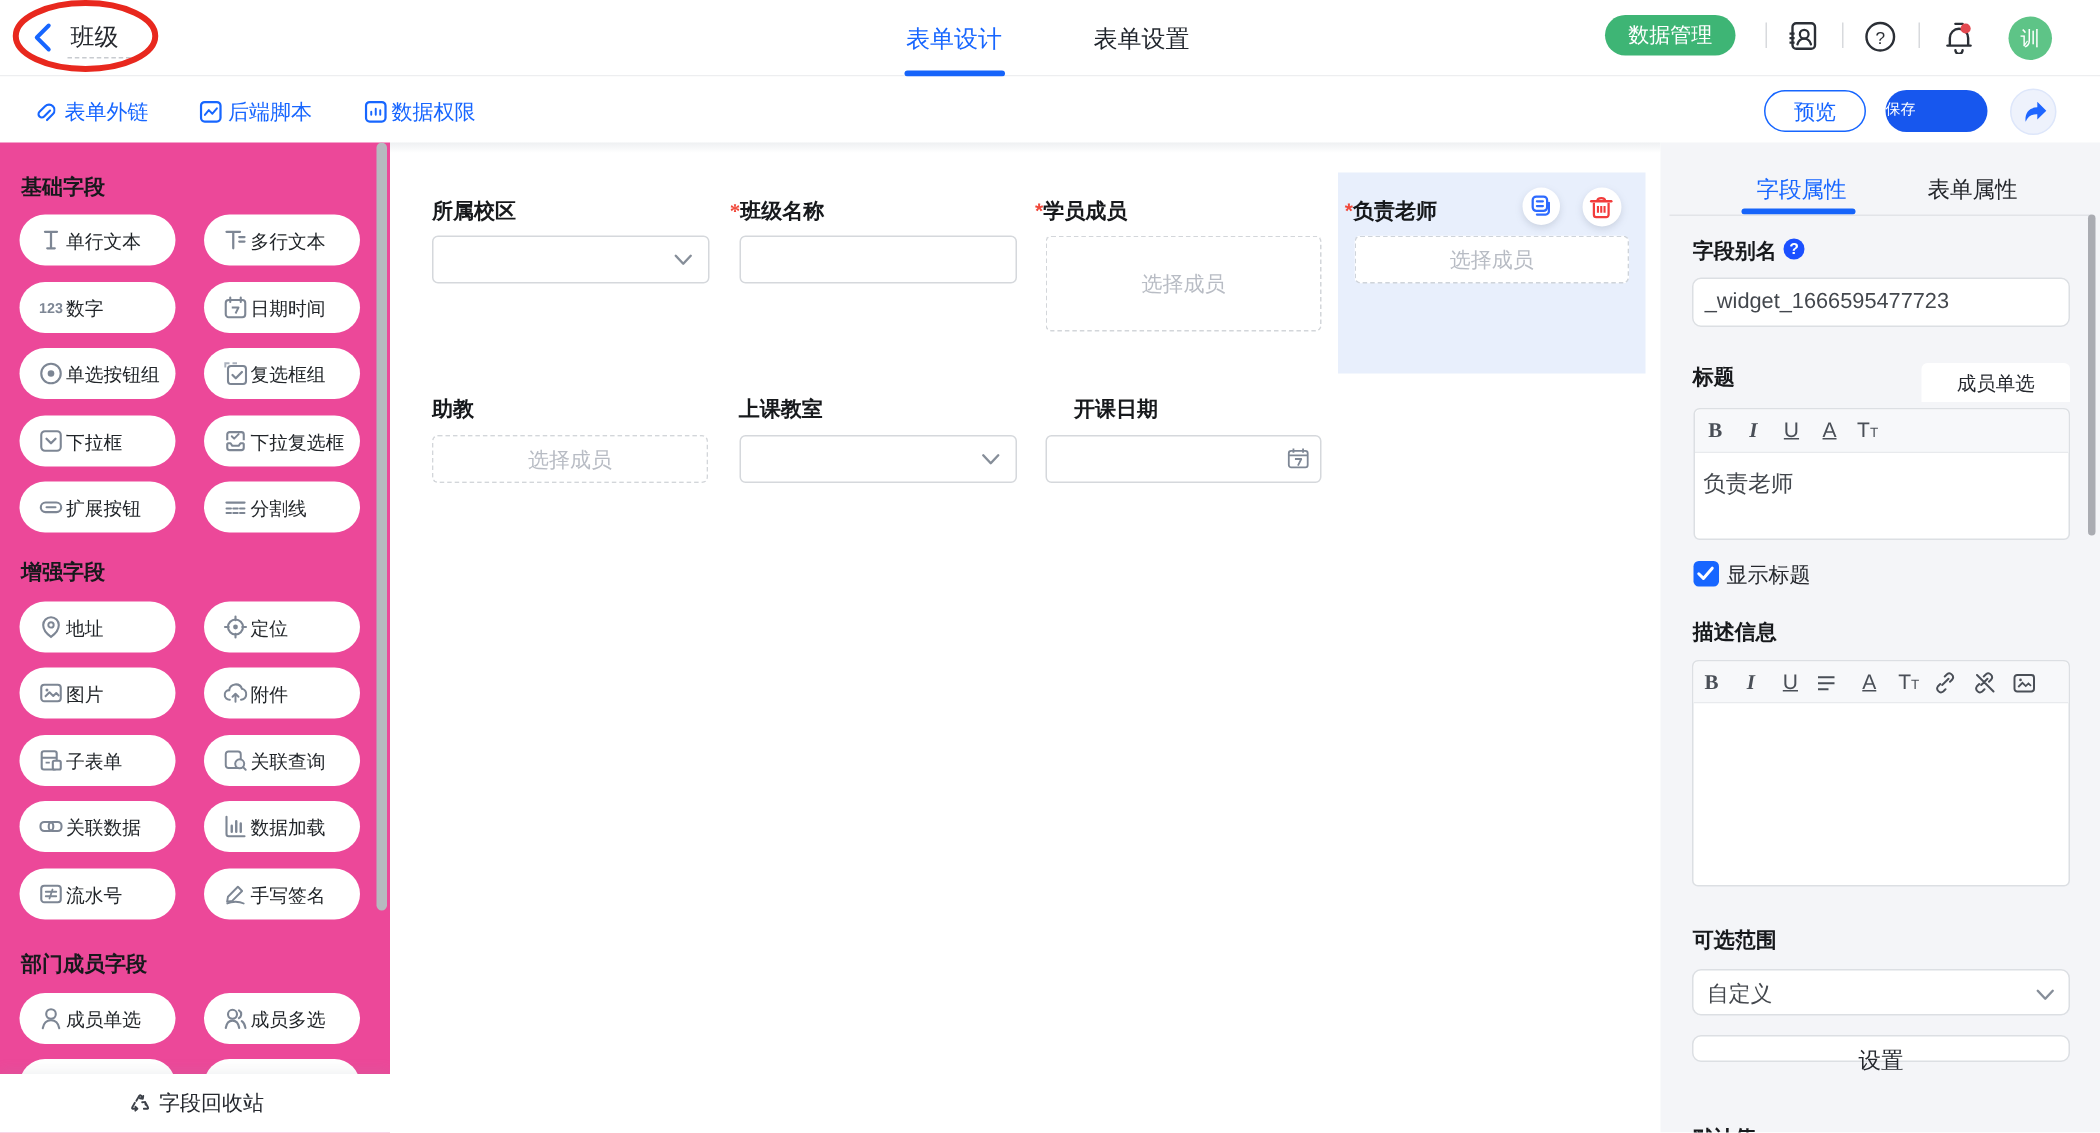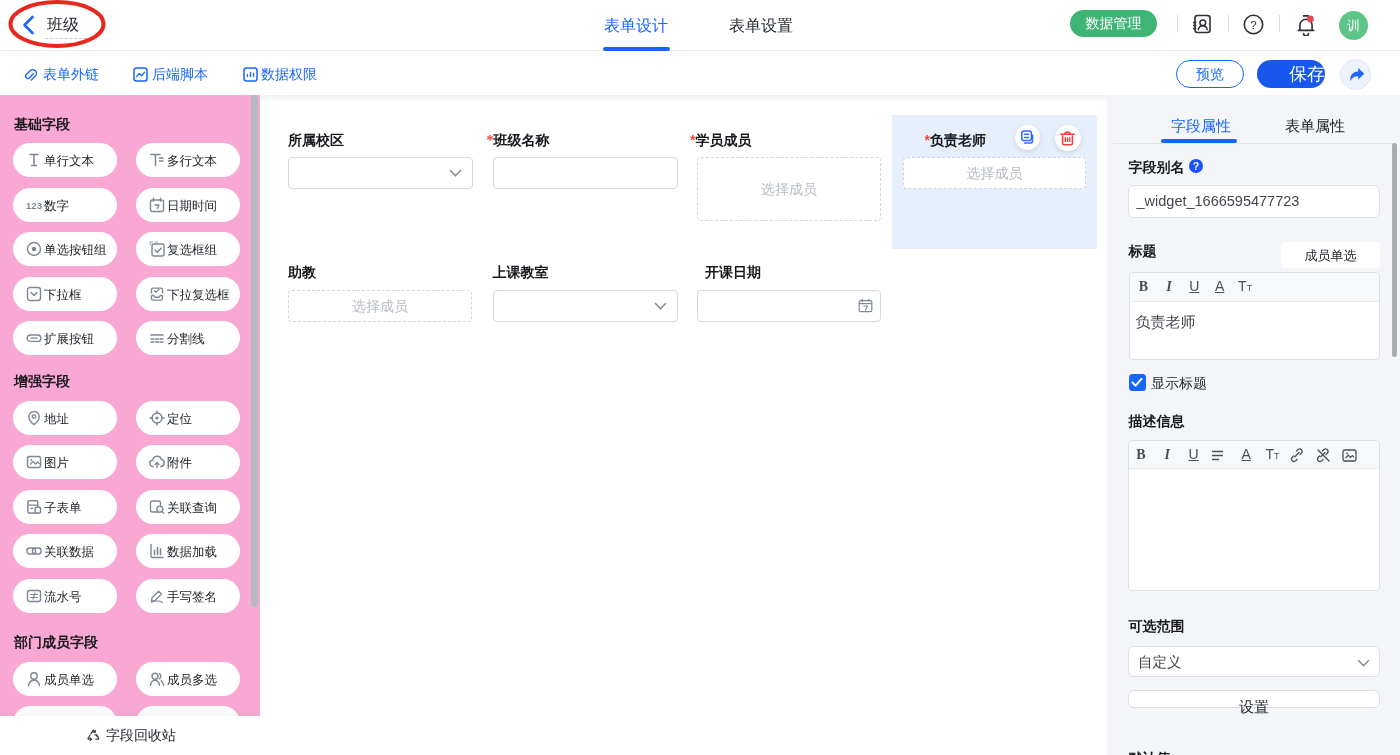--- a/index.html
+++ b/index.html
@@ -72,29 +72,29 @@
   </svg>
   <div class="abs blue" style="left:152px;top:15px;font-size:14px;">后端脚本</div>
 
   <svg class="abs" style="left:243px;top:16px;" width="15" height="15" viewBox="0 0 15 15">
     <rect x="1" y="1" width="13" height="13" rx="2.5" fill="none" stroke="#1766ff" stroke-width="1.5"></rect>
     <path d="M4.5 9.5 v-2 M7.5 9.5 v-4 M10.5 9.5 v-3" fill="none" stroke="#1766ff" stroke-width="1.3" stroke-linecap="round"></path>
   </svg>
   <div class="abs blue" style="left:261px;top:15px;font-size:14px;">数据权限</div>
 
   <div class="abs" style="left:1176px;top:9px;width:68px;height:28px;border:1px solid #1766ff;border-radius:14px;color:#1766ff;font-size:14px;text-align:center;line-height:26px;background:#fff;">预览</div>
-  <div class="abs" style="left:1257px;top:9px;width:68px;height:28px;background:#1757ee;border-radius:14px;color:#fff;font-size:18px;text-align:right;line-height:28px;">保存</div>
+  <div class="abs" style="left:1257px;top:9px;width:68px;height:28px;background:#1757ee;border-radius:14px;color:#fff;font-size:10px;text-align:left;line-height:28px;">保存</div>
   <div class="abs" style="left:1340px;top:8px;width:31px;height:31px;background:#eef2fc;border:1px solid #dde6fa;border-radius:50%;">
     <svg style="margin:7px 0 0 6.5px;" width="17" height="16" viewBox="0 0 17 16">
       <path d="M10.2 0.9 L16.2 6.8 L10.2 12.6 V9.2 C6.2 9.0 3.9 10.7 2.4 14.2 C1.7 8.5 4.5 4.7 10.2 4.5 Z" fill="#1f66ff"></path>
     </svg>
   </div>
 </div>
 
-<div class="abs" id="sidebar" style="left:0;top:95px;width:260px;height:660px;background:#f9a8d4;overflow:hidden;">
+<div class="abs" id="sidebar" style="left:0;top:95px;width:260px;height:660px;background:#ec4899;overflow:hidden;">
   <div id="pills">
       <div class="abs" style="left:14px;top:21px;font-size:14px;font-weight:bold;color:#17191c;">基础字段</div>
       <div class="abs" style="left:14px;top:278px;font-size:14px;font-weight:bold;color:#17191c;">增强字段</div>
       <div class="abs" style="left:14px;top:538.5px;font-size:14px;font-weight:bold;color:#17191c;">部门成员字段</div>
       <div class="abs" style="left:12.5px;top:48px;width:104px;height:34px;background:#fff;border-radius:17px;">
         <svg style="position:absolute;left:13px;top:9px;" width="16" height="16" viewBox="0 0 16 16">
           <path d="M4 2.5 h8 M8 2.5 v11 M5.5 13.5 h5" stroke="#7d8694" stroke-width="1.5" fill="none" stroke-linecap="round"></path>
         </svg>
         <div style="position:absolute;left:31.5px;top:10px;font-size:12.5px;color:#212529;white-space:nowrap;">单行文本</div>
       </div>
@@ -271,21 +271,21 @@
 </div>
 
 <div class="abs" id="canvas" style="left:260px;top:95px;width:847px;height:660px;background:#fff;">
   <div class="abs" style="left:0;top:0;width:847px;height:7px;background:linear-gradient(#eef0f2,#fff);"></div>
 
   <div class="abs" style="left:631.5px;top:20px;width:205px;height:134px;background:#e8effc;"></div>
 
   <div class="abs lbl" style="left:28px;top:37px;">所属校区</div>
   <div class="abs lbl" style="left:226.5px;top:37px;font-family:Liberation Serif, serif;"><span class="ast">*</span>班级名称</div>
   <div class="abs lbl" style="left:430px;top:37px;"><span class="ast">*</span>学员成员</div>
-  <div class="abs lbl" style="left:636.5px;top:37px;margin-left:28px;"><span class="ast">*</span>负责老师</div>
+  <div class="abs lbl" style="left:636.5px;top:37px;"><span class="ast">*</span>负责老师</div>
 
   <div class="abs" style="left:28px;top:62px;width:185px;height:32px;border:1px solid #d5d8dc;border-radius:4px;background:#fff;">
     <svg class="abs" style="left:160px;top:11px;" width="13" height="9" viewBox="0 0 13 9">
         <path d="M1.5 1.5 L6.5 6.8 L11.5 1.5" fill="none" stroke="#868e99" stroke-width="1.6" stroke-linecap="round" stroke-linejoin="round"></path>
       </svg>
   </div>
   <div class="abs" style="left:232.5px;top:62px;width:185px;height:32px;border:1px solid #d5d8dc;border-radius:4px;background:#fff;"></div>
   <div class="abs" style="left:437px;top:62px;width:184px;height:64px;border:1px dashed #d3d6da;border-radius:4px;background:#fff;">
     <div class="ph" style="text-align:center;margin-top:23px;">选择成员</div>
   </div>
@@ -305,21 +305,21 @@
     <svg style="margin:4.5px 0 0 4.5px" width="17" height="17" viewBox="0 0 17 17">
       <path d="M1.8 4.2 h13.4" stroke="#f23c3c" stroke-width="1.6" stroke-linecap="round"></path>
       <path d="M5.9 3.9 c0-2.5 5.2-2.5 5.2 0" fill="none" stroke="#f23c3c" stroke-width="1.5"></path>
       <path d="M3.6 5.2 v8 a1.6 1.6 0 0 0 1.6 1.6 h6.6 a1.6 1.6 0 0 0 1.6-1.6 v-8" fill="none" stroke="#f23c3c" stroke-width="1.5"></path>
       <path d="M6.3 7.3 v4.6 M8.5 7.3 v4.6 M10.7 7.3 v4.6" stroke="#f23c3c" stroke-width="1.4"></path>
     </svg>
   </div>
 
   <div class="abs lbl" style="left:28px;top:169px;">助教</div>
   <div class="abs lbl" style="left:232.5px;top:169px;">上课教室</div>
-  <div class="abs lbl" style="left:445px;top:169px;">开课日期</div>
+  <div class="abs lbl" style="left:456px;top:169px;">开课日期</div>
 
   <div class="abs" style="left:28px;top:195px;width:184px;height:32px;border:1px dashed #d3d6da;border-radius:4px;background:#fff;">
     <div class="ph" style="text-align:center;margin-top:7px;">选择成员</div>
   </div>
   <div class="abs" style="left:232.5px;top:195px;width:185px;height:32px;border:1px solid #d5d8dc;border-radius:4px;background:#fff;">
     <svg class="abs" style="left:160px;top:11px;" width="13" height="9" viewBox="0 0 13 9">
         <path d="M1.5 1.5 L6.5 6.8 L11.5 1.5" fill="none" stroke="#868e99" stroke-width="1.6" stroke-linecap="round" stroke-linejoin="round"></path>
       </svg>
   </div>
   <div class="abs" style="left:437px;top:195px;width:184px;height:32px;border:1px solid #d5d8dc;border-radius:4px;background:#fff;">

